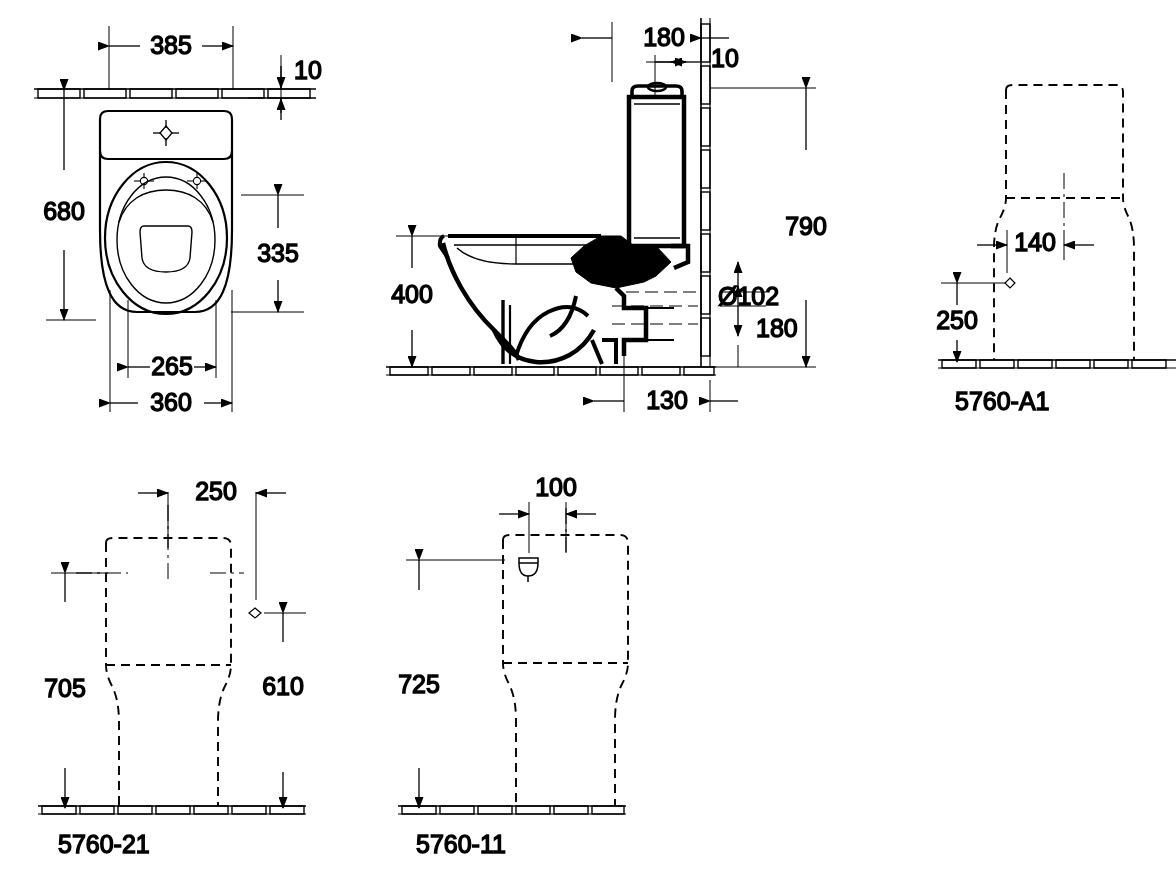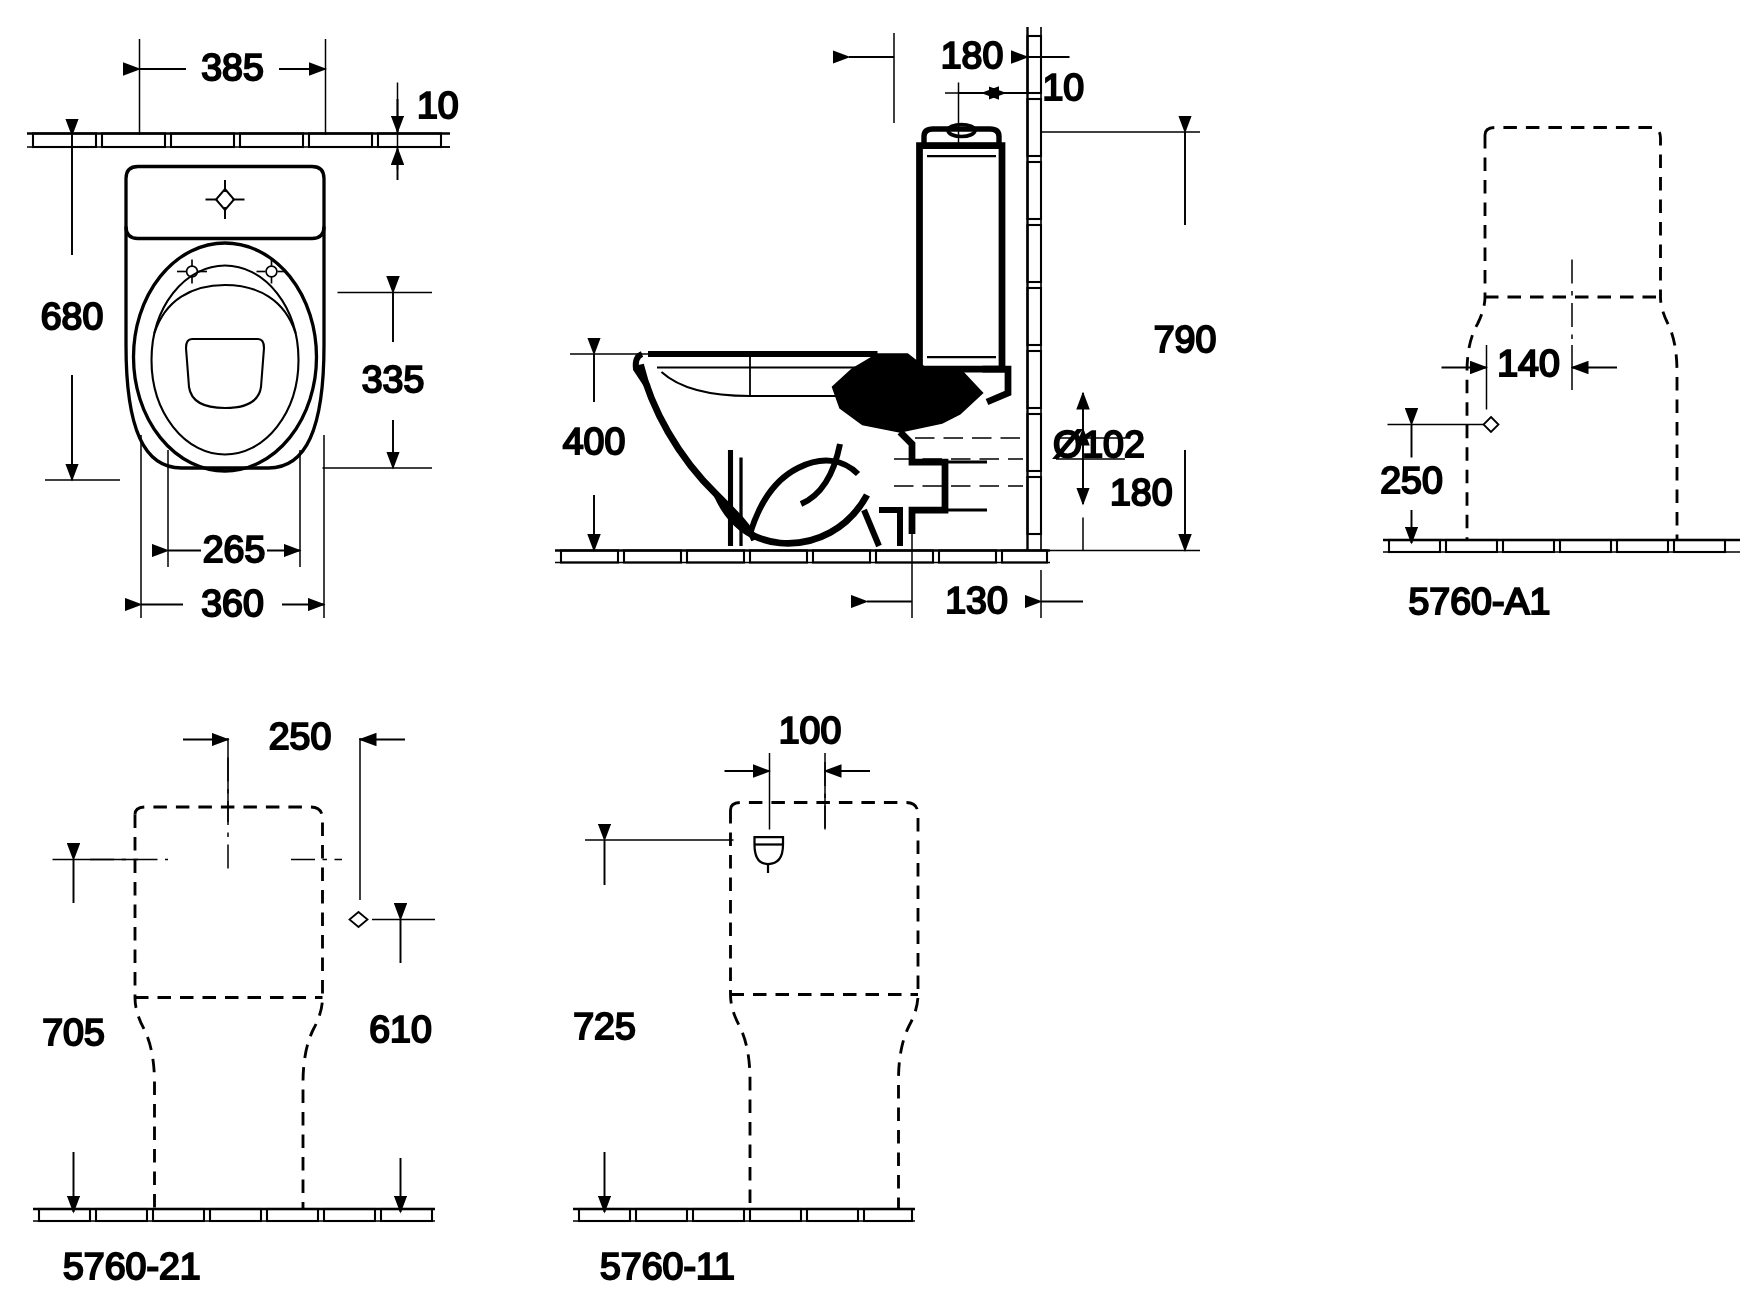--- a/index.html
+++ b/index.html
@@ -1,21 +1,21 @@
 <!DOCTYPE html>
 <html><head>
 <meta charset="utf-8">
 <style>
   html,body{margin:0;padding:0;background:#ffffff;}
   body{
     width:1176px;height:876px;position:relative;overflow:hidden;
     font-family:"Liberation Sans","DejaVu Sans",sans-serif;
     color:#000;
   }
-  #sheet{position:absolute;left:0;top:0;width:1028px;height:876px;text-align:right;}
+  #sheet{position:absolute;left:16px;top:0;width:1028px;height:876px;text-align:right;}
   svg{display:block;}
   .dimtext{
     font-family:"Liberation Sans","DejaVu Sans",sans-serif;
     font-size:25px;fill:#000;
     dominant-baseline:middle;
   }
   .partlabel{
     font-family:"Liberation Sans","DejaVu Sans",sans-serif;
     font-size:25px;fill:#000;
     dominant-baseline:middle;

